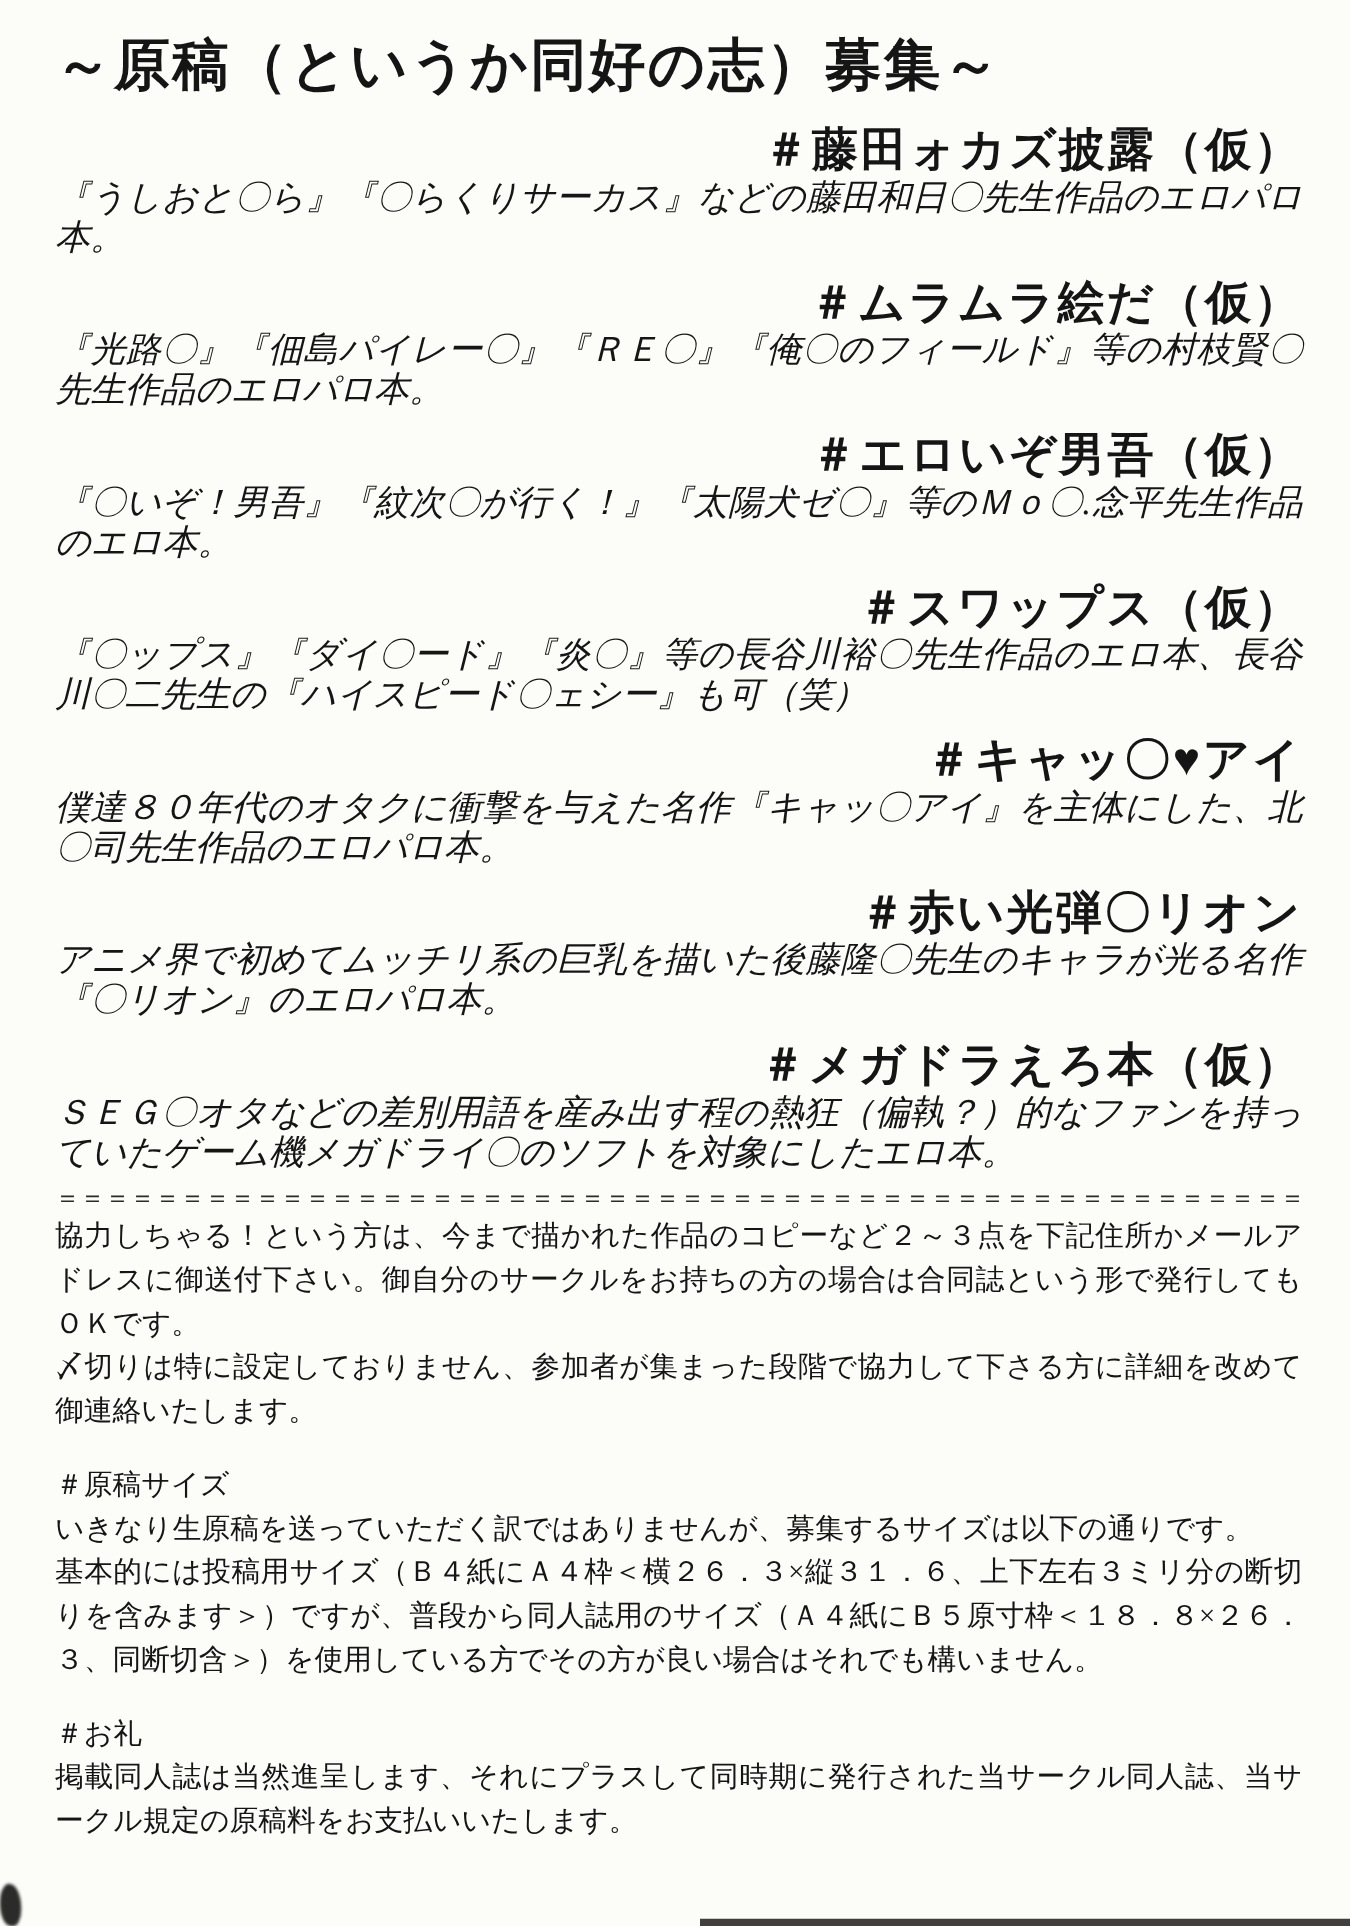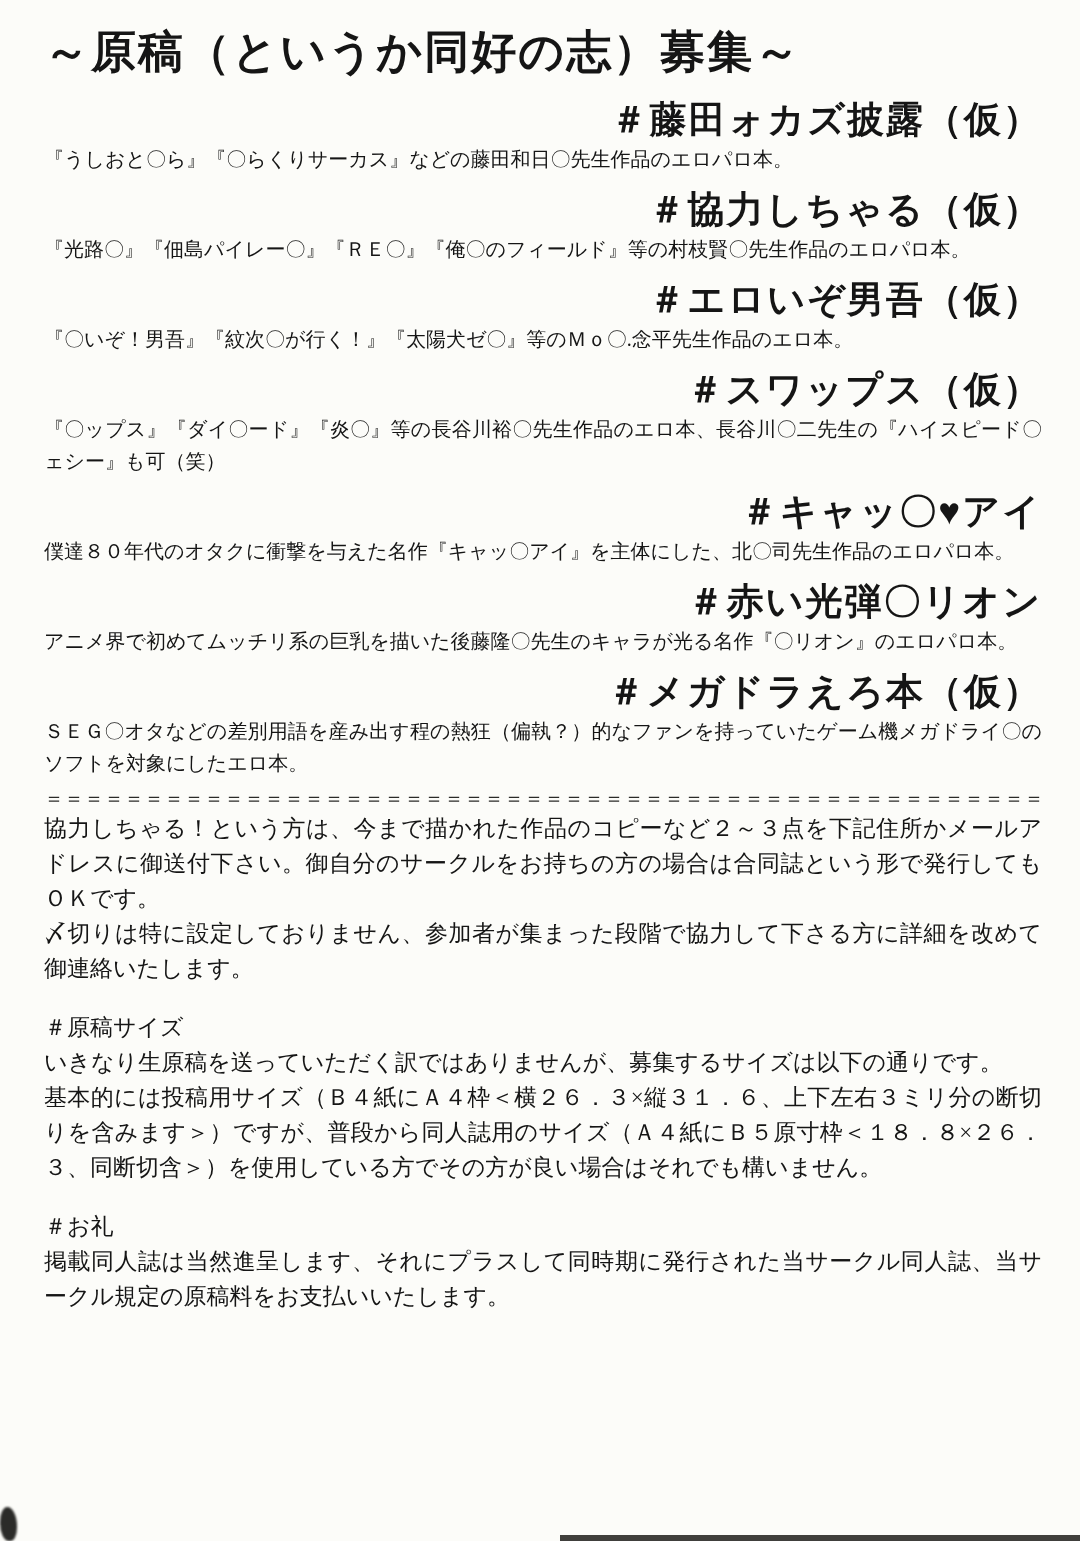--- a/index.html
+++ b/index.html
@@ -32,24 +32,25 @@
     font-family:"Liberation Sans", sans-serif;
     font-weight:bold;
     font-size:37px;
     letter-spacing:2px;
     line-height:44px;
     margin:13px 0 1px 0;
     white-space:nowrap;
     text-align:right;
   }
   .section-desc {
-    font-size:20px;
+    font-size:28px;
     line-height:32px;
     margin:0;
     text-align:justify;
+    font-style:italic;
   }
   .divider {
     font-family:"DejaVu Sans Mono", monospace;
     font-size:20px;
     line-height:22px;
     margin:8px 0 2px 0;
     white-space:nowrap;
     overflow:hidden;
     color:#2a2a28;
   }
@@ -79,21 +80,21 @@
 <div class="page">
 
   <h1 class="title">～原稿（というか同好の志）募集～</h1>
 
 
   <div>
     <h2 class="section-heading">＃藤田ォカズ披露（仮）</h2>
     <p class="section-desc">『うしおと〇ら』『〇らくりサーカス』などの藤田和日〇先生作品のエロパロ本。</p>
   </div>
   <div>
-    <h2 class="section-heading">＃協力しちゃる（仮）</h2>
+    <h2 class="section-heading">＃ムラムラ絵だ（仮）</h2>
     <p class="section-desc">『光路〇』『佃島パイレー〇』『ＲＥ〇』『俺〇のフィールド』等の村枝賢〇先生作品のエロパロ本。</p>
   </div>
   <div>
     <h2 class="section-heading">＃エロいぞ男吾（仮）</h2>
     <p class="section-desc">『〇いぞ！男吾』『紋次〇が行く！』『太陽犬ゼ〇』等のＭｏ〇.念平先生作品のエロ本。</p>
   </div>
   <div>
     <h2 class="section-heading">＃スワップス（仮）</h2>
     <p class="section-desc">『〇ップス』『ダイ〇ード』『炎〇』等の長谷川裕〇先生作品のエロ本、長谷川〇二先生の『ハイスピード〇ェシー』も可（笑）</p>
   </div>

